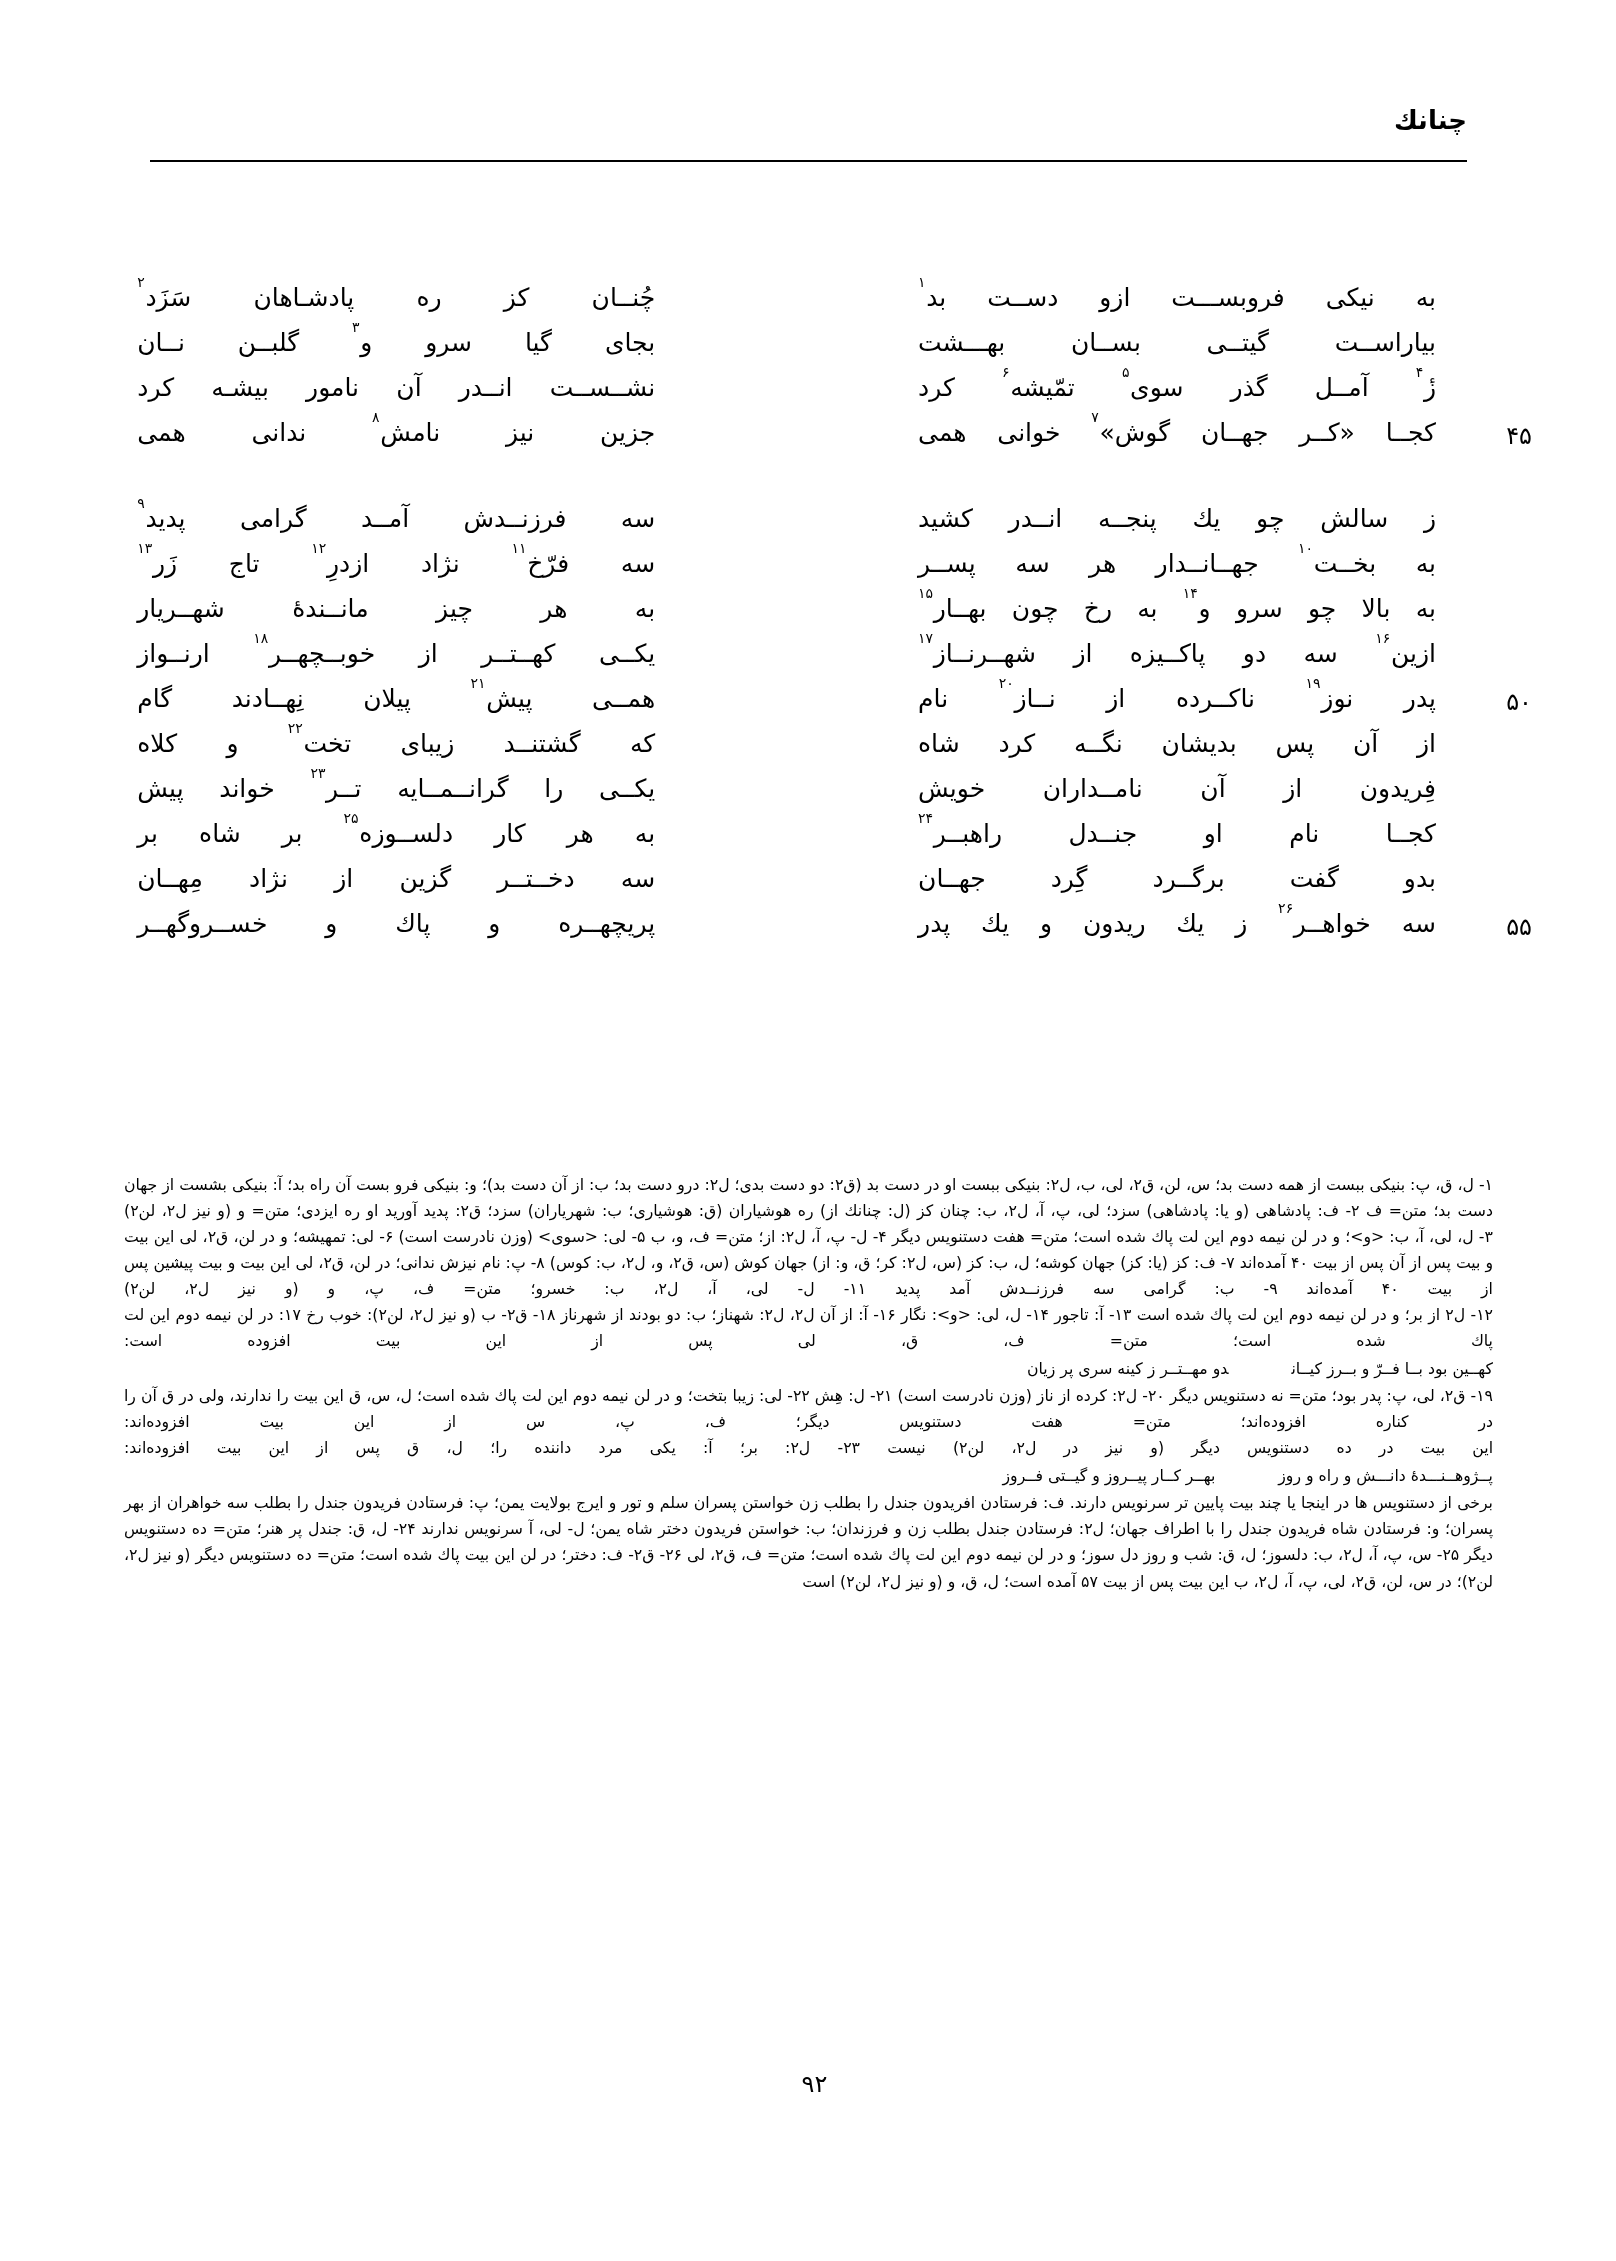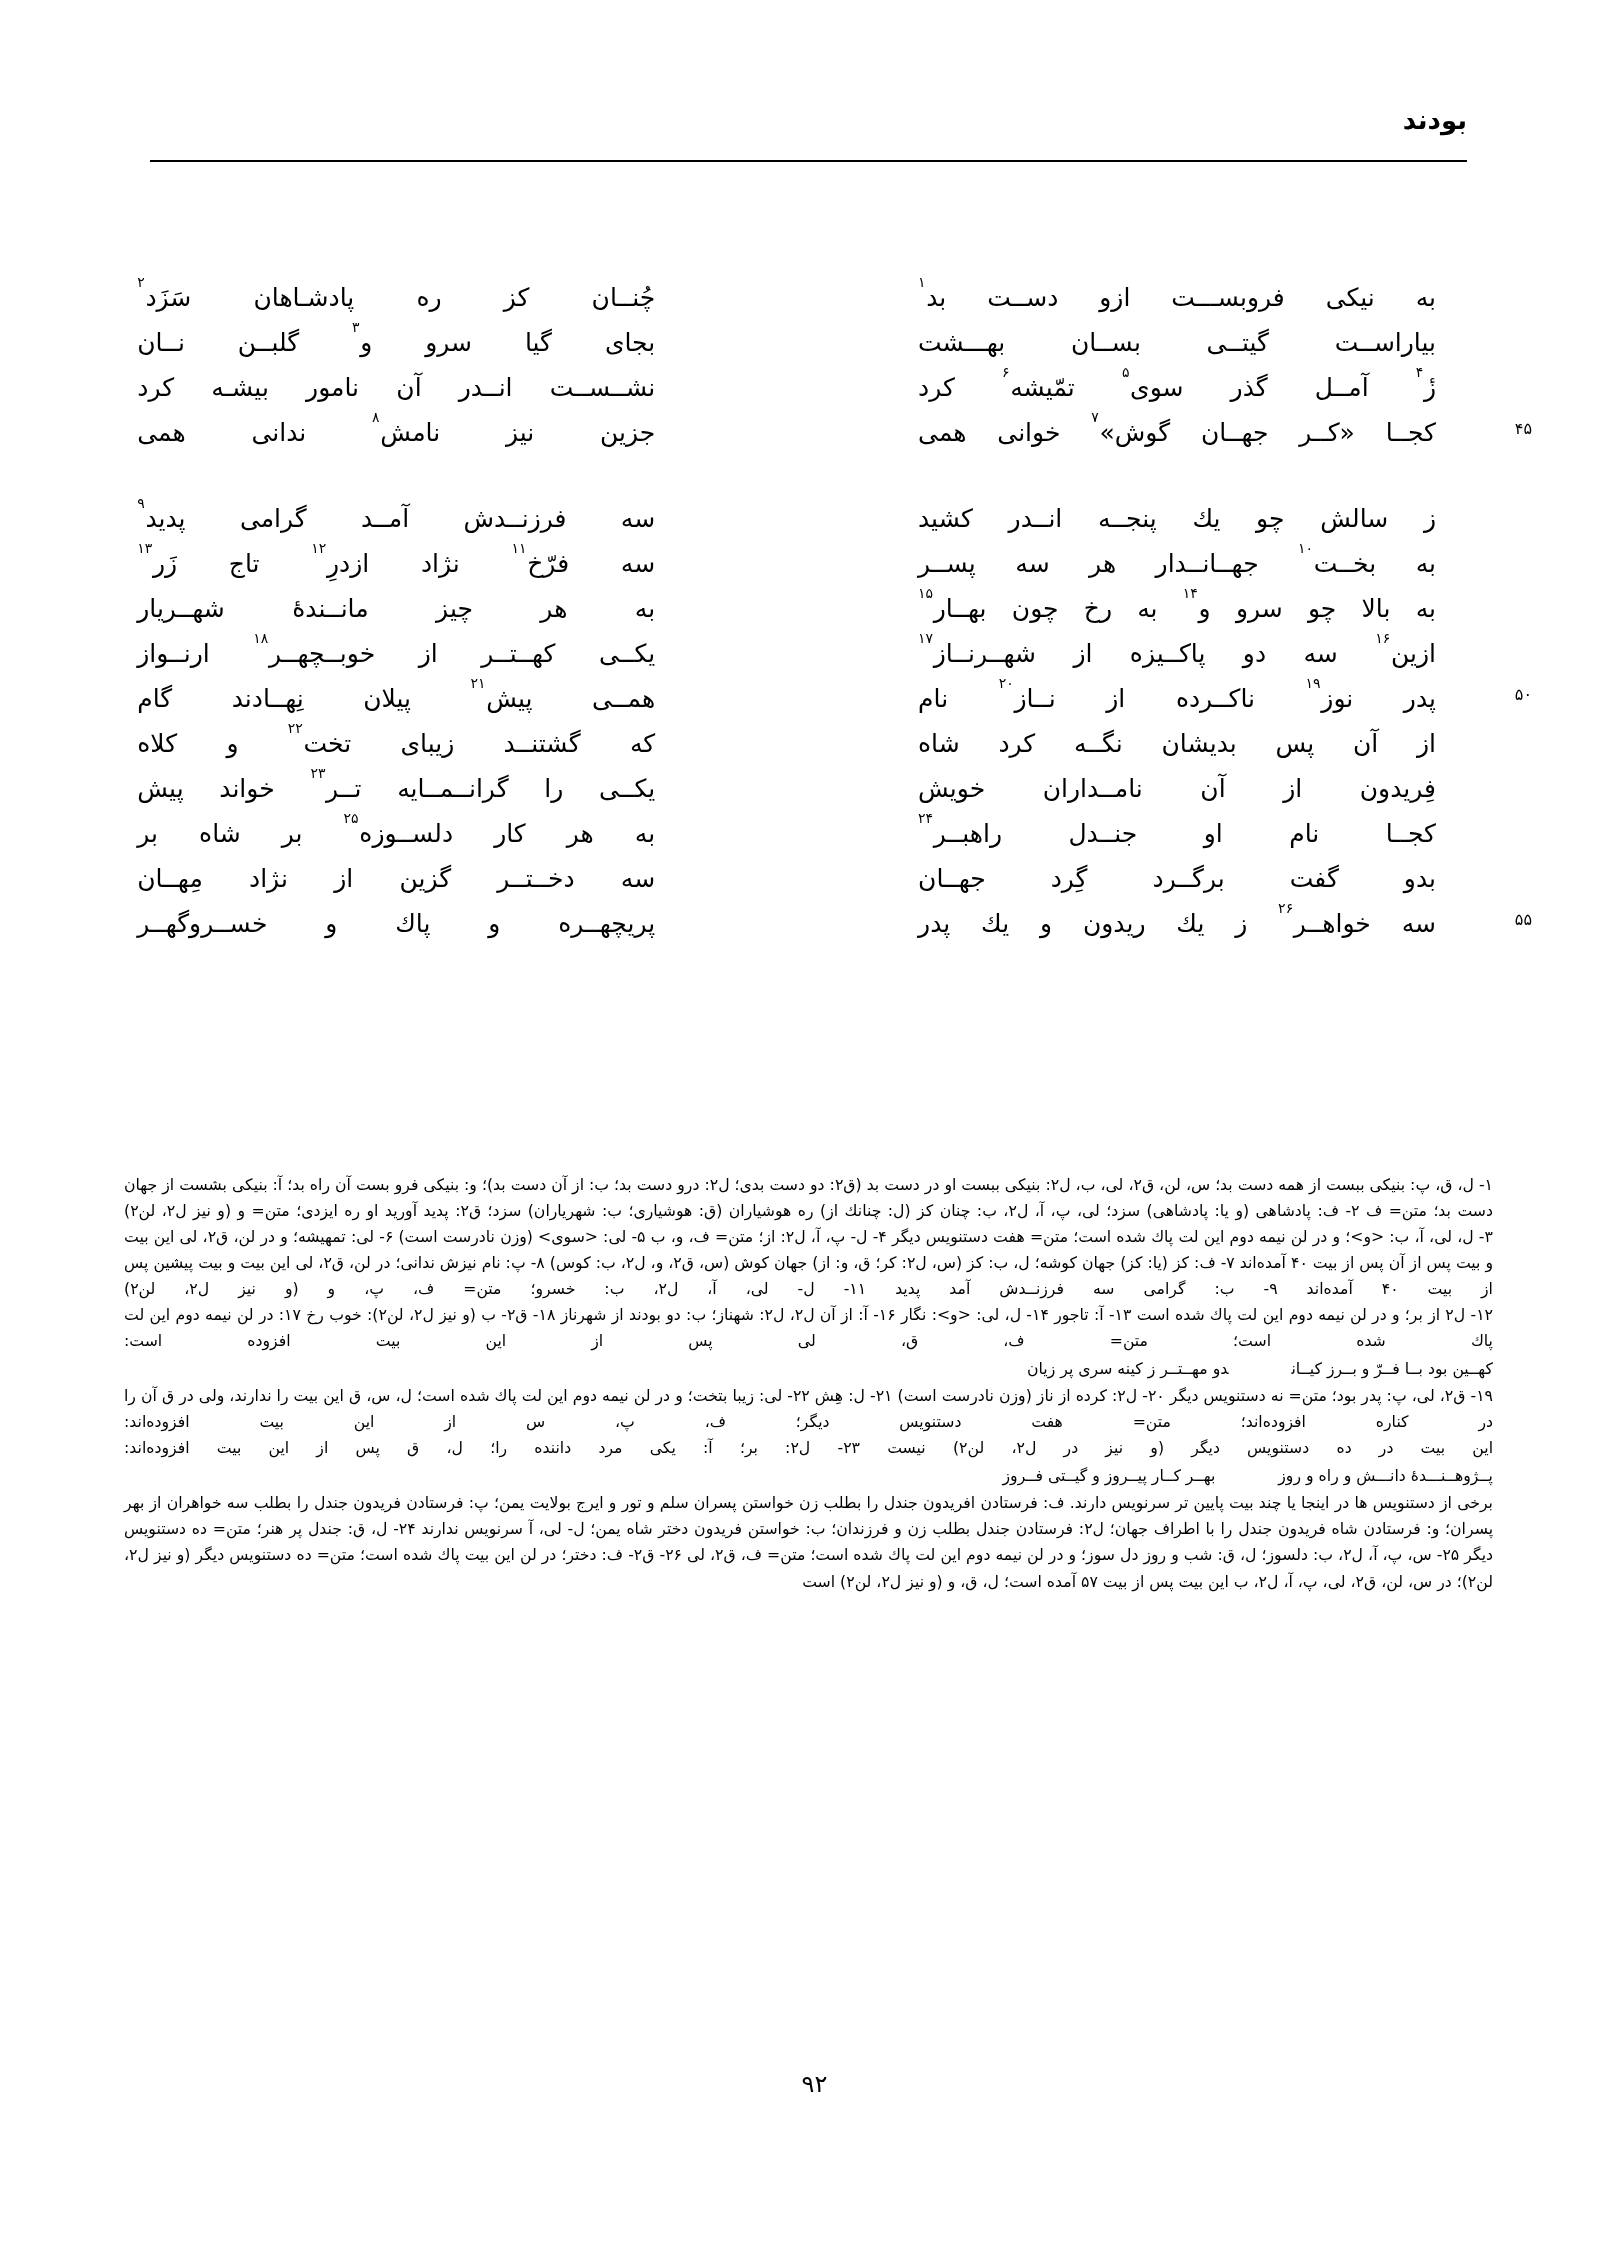--- a/index.html
+++ b/index.html
@@ -90,21 +90,21 @@
     vertical-align: super;
     line-height: 0;
     position: relative;
     top: -9.8px;
     margin-right: 0.7px;
   }
   .beyt-num {
     position: absolute;
     right: -55px;
     top: 4.2px;
-    font-size: 16px;
+    font-size: 24px;
     width: 49px;
     text-align: right;
     direction: rtl;
   }
 
   
   .apparatus {
     position: absolute;
     top: 1172px;
     right: 124px;
@@ -138,21 +138,21 @@
     font-size: 24px;
     padding-left: 12px;
   }
 </style>
 </head>
 <body>
 
 <div class="page">
 
   <div class="header-zone">
-    <div class="running-head">بودند</div>
+    <div class="running-head">چنانك</div>
     <div class="header-rule"></div>
   </div>
 
   <div class="verse-area">
     <div class="verse-columns">
       <div class="verse-col right" id="col-right">
           <div class="stanza">
             <div class="hemistich">
               <span class="word">به</span>
               <span class="word">نیکی</span>

